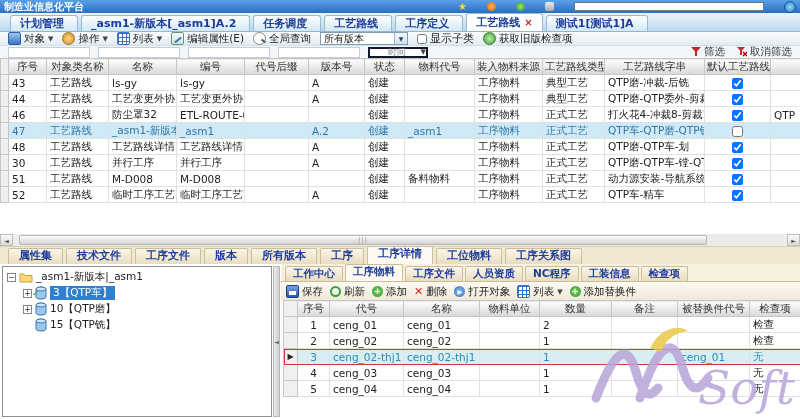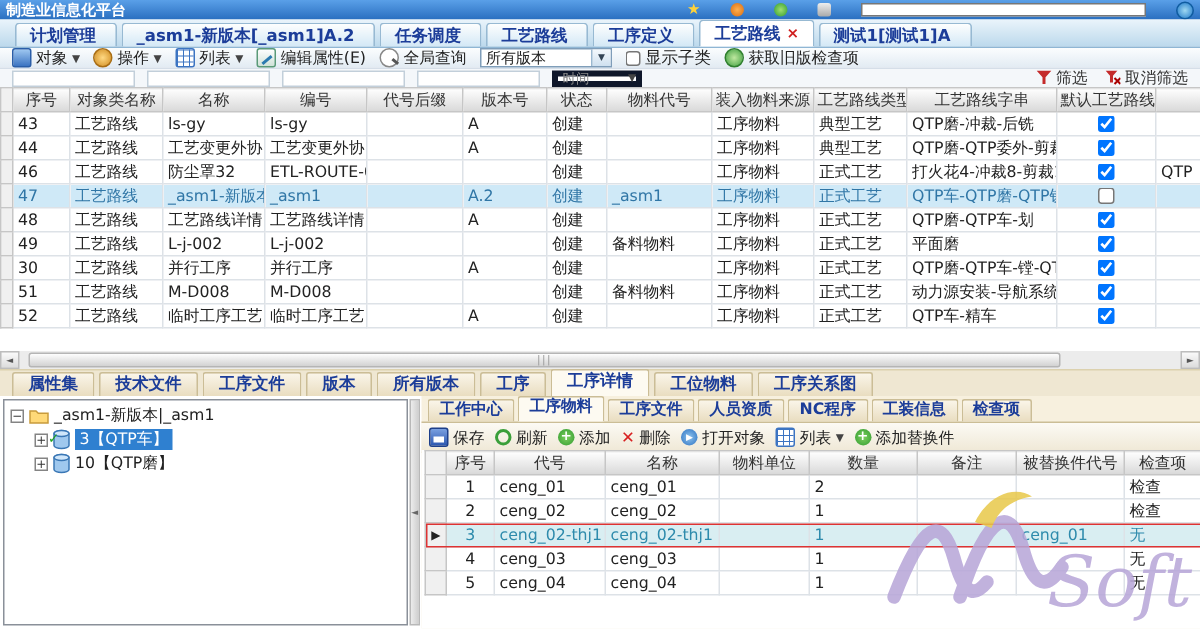--- a/index.html
+++ b/index.html
@@ -48,22 +48,22 @@
   .caret-box{width:12px;height:11px;background:linear-gradient(#f4f9fd,#cfe0ef);border-left:1px solid #9ab8d0;
     font-size:6px;display:flex;align-items:center;justify-content:center;color:#345}
   .chklbl{display:flex;align-items:center;gap:3px}
   .chklbl input{width:10px;height:10px;margin:0}
   
   .toolbar2{position:absolute;left:0;top:46px;width:800px;height:12px;box-sizing:border-box;
     background:#f4f7fa;display:flex;align-items:center;gap:8px;padding:0 8px}
   .finput{width:82px;height:11px;border:1px solid #c2cfda;background:#fff;font-size:9px;color:#888;
     padding:0 3px;box-sizing:border-box;font-family:inherit}
   .finput::placeholder{color:#999}
-  .time-combo{width:60px;height:11px;border:4px solid #0f172a;background:#fff;display:flex;align-items:center;
-    justify-content:space-between;padding-left:3px;font-size:9px;color:#888;box-sizing:border-box}
+  .time-combo{width:60px;height:11px;border:2px solid #0f172a;background:#fff;display:flex;align-items:center;
+    justify-content:space-between;padding-left:18px;font-size:9px;color:#888;box-sizing:border-box}
   .filter-actions{margin-left:auto;display:flex;gap:12px;align-items:center;font-size:10.5px;color:#333}
   .fbtn{display:flex;align-items:center;gap:3px}
   
   table.grid{border-collapse:collapse;table-layout:fixed;position:absolute;background:#fff}
   .grid th{background:linear-gradient(#fefefe,#d8d8d8);border:1px solid #c6c6c6;font-weight:normal;
     color:#333;height:15px;font-size:10.5px;padding:0 2px;overflow:hidden;white-space:nowrap}
   .grid td{border:1px solid #dde2e7;height:15px;padding:0 3px;font-size:10.5px;color:#222;
     overflow:hidden;white-space:nowrap}
   .grid td.gutter,.grid th.gutter{background:#f0f0f0;border-color:#c6c6c6;padding:0;text-align:center}
   .grid td.chk{text-align:center}
@@ -351,36 +351,20 @@
         <td>创建</td>
         <td></td>
         <td>工序物料</td>
         <td>正式工艺</td>
         <td>QTP磨-QTP车-划</td>
         <td class="chk"><input type="checkbox" checked="" style=""></td>
         <td></td>
       </tr>
       <tr>
         <td class="gutter"></td>
-        <td>49</td>
-        <td>工艺路线</td>
-        <td>L-j-002</td>
-        <td>L-j-002</td>
-        <td></td>
-        <td></td>
-        <td>创建</td>
-        <td>备料物料</td>
-        <td>工序物料</td>
-        <td>正式工艺</td>
-        <td>平面磨</td>
-        <td class="chk"><input type="checkbox" checked="" style=""></td>
-        <td></td>
-      </tr>
-      <tr>
-        <td class="gutter"></td>
         <td>30</td>
         <td>工艺路线</td>
         <td>并行工序</td>
         <td>并行工序</td>
         <td></td>
         <td>A</td>
         <td>创建</td>
         <td></td>
         <td>工序物料</td>
         <td>正式工艺</td>
@@ -465,20 +449,30 @@
   </div>
   <div class="tree-node child">
     <span class="expander">+</span>
     <span class="node-icon">
       <svg width="12" height="14" viewBox="0 0 12 14">
           <path d="M1 3a5 2 0 0 1 10 0v8a5 2 0 0 1-10 0z" fill="#9fc8ee" stroke="#3a77b5"></path>
           <ellipse cx="6" cy="3" rx="5" ry="2" fill="#cfe6fa" stroke="#3a77b5"></ellipse>
         </svg>
       </span>
     <span class="tree-label">10【QTP磨】</span>
+  </div>
+  <div class="tree-node child">
+    <span class="exp-spacer"></span>
+    <span class="node-icon">
+      <svg width="12" height="14" viewBox="0 0 12 14">
+          <path d="M1 3a5 2 0 0 1 10 0v8a5 2 0 0 1-10 0z" fill="#9fc8ee" stroke="#3a77b5"></path>
+          <ellipse cx="6" cy="3" rx="5" ry="2" fill="#cfe6fa" stroke="#3a77b5"></ellipse>
+        </svg>
+      </span>
+    <span class="tree-label">15【QTP铣】</span>
   </div>
 </div>
 
 <div class="splitter">◄</div>
 
 <div class="panel">
   <div class="ptabs">
     <div class="ptab">工作中心</div>
       <div class="ptab active">工序物料</div>
       <div class="ptab">工序文件</div>

